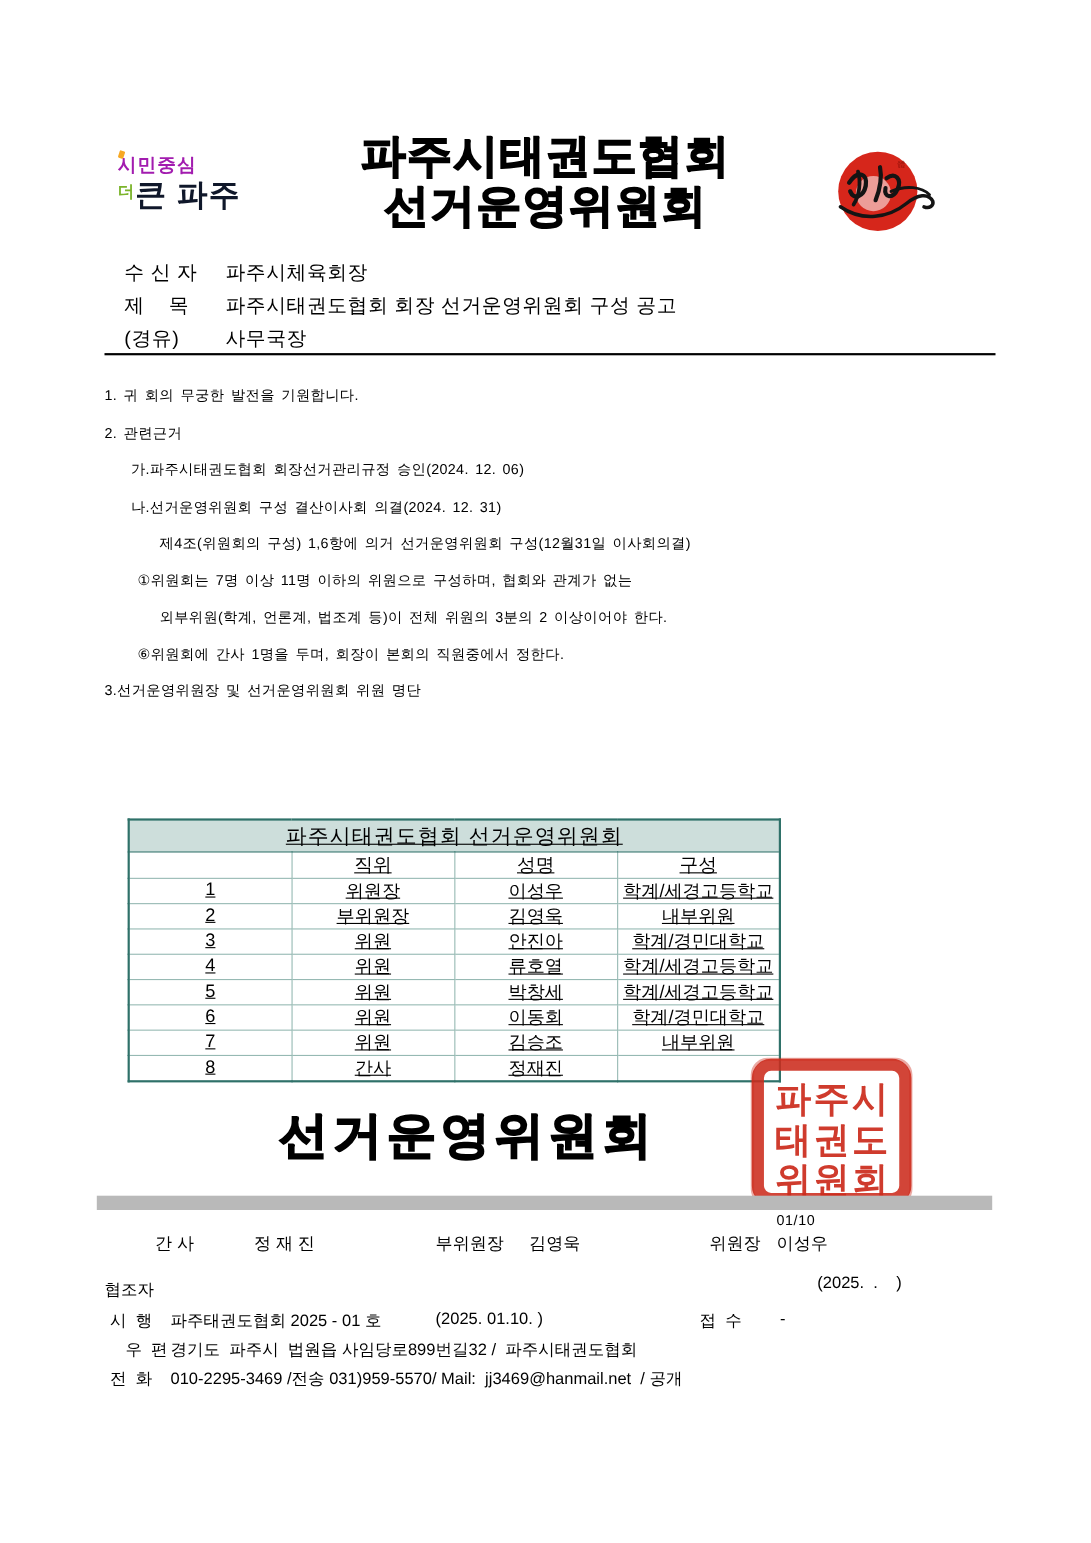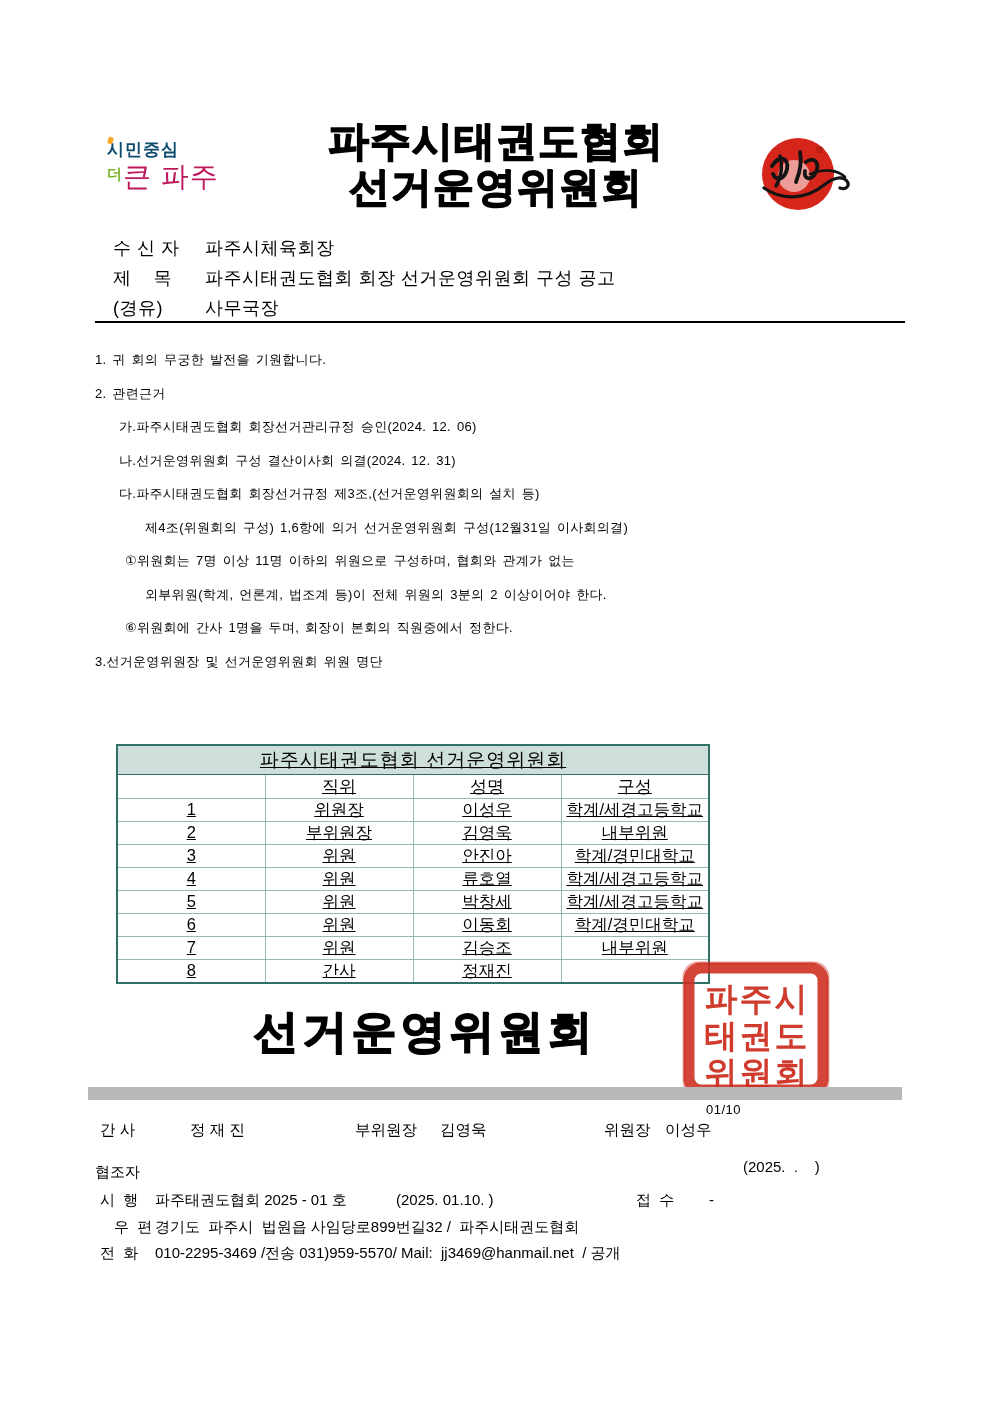--- a/index.html
+++ b/index.html
@@ -5,25 +5,25 @@
   * { margin:0; padding:0; box-sizing:border-box; }
   html,body { background:#888; }
   .page {
     position:relative; width:992px; height:1403px; margin:0 auto;
     background:#ffffff; overflow:hidden;
     font-family:"Liberation Sans","DejaVu Sans",sans-serif; color:#000;
   }
 
   
   .paju-logo { position:absolute; left:107px; top:141px; line-height:1.1; }
-  .paju-logo .l1 { color:#0c4a6e; font-weight:bold; font-size:17px; letter-spacing:1px; position:relative; }
+  .paju-logo .l1 { color:#a21caf; font-weight:bold; font-size:17px; letter-spacing:1px; position:relative; }
   .paju-logo .accent { position:absolute; left:1px; top:-4px; width:5px; height:7px; background:#f7a823; border-radius:1px; transform:rotate(18deg); }
   .paju-logo .l2 { margin-top:2px; }
   .paju-logo .deo { color:#7cb42c; font-weight:bold; font-size:15px; vertical-align:7px; margin-right:1px; }
-  .paju-logo .keun { color:#be185d; font-weight:normal; font-size:28px; letter-spacing:1px; }
+  .paju-logo .keun { color:#0f172a; font-weight:bold; font-size:28px; letter-spacing:1px; }
 
   .main-title {
     position:absolute; left:0; right:0; top:118px; text-align:center;
     font-size:41px; line-height:46px; font-weight:900; letter-spacing:1px;
     -webkit-text-stroke:1.4px #000;
   }
 
   .round-logo { position:absolute; left:750px; top:130px; }
 
   
@@ -56,21 +56,21 @@
   
   .big-title {
     position:absolute; left:140px; top:1002px; width:570px; text-align:center;
     font-size:45px; font-weight:900; letter-spacing:4px; -webkit-text-stroke:1.5px #000;
   }
   .seal { position:absolute; left:681px; top:960px; }
   .graybar { position:absolute; left:88px; top:1087px; width:814px; height:13px; background:#b9b9b9; }
   .pagenum { position:absolute; left:706px; top:1102px; font-size:13px; letter-spacing:0.5px; }
 
   .sigrow { position:absolute; left:0; top:1120px; width:992px; height:22px; font-size:15.5px; }
-  .sigrow span { position:absolute; white-space:pre; }
+  .sigrow span { position:absolute; white-space:pre;margin-left:41px; }
   .sig-p1 { left:100px; } .sig-n1 { left:190px; }
   .sig-p2 { left:355px; } .sig-n2 { left:440px; }
   .sig-p3 { left:604px; } .sig-n3 { left:665px; }
 
   
   .foot { position:absolute; left:0; top:0; width:992px; font-size:15px; }
   .foot span { position:absolute; white-space:pre; }
   .coop   { left:95px;  top:1163px; }
   .f-isl  { left:100px; top:1191px; } .f-isv { left:155px; top:1191px; }
   .f-isd  { left:396px; top:1191px; } .f-rcl { left:636px; top:1191px; }
@@ -112,21 +112,20 @@
     <div class="row"><span class="lab">제    목</span><span>파주시태권도협회 회장 선거운영위원회 구성 공고</span></div>
     <div class="row"><span class="lab">(경유)</span><span>사무국장</span></div>
   </div>
   <div class="rule"></div>
 
   <div class="body-block">
     <div class="bl i0"><span>1. 귀 회의 무궁한 발전을 기원합니다.</span></div>
     <div class="bl i0"><span>2. 관련근거</span></div>
     <div class="bl i1"><span>가.파주시태권도협회 회장선거관리규정 승인(2024. 12. 06)</span></div>
     <div class="bl i1"><span>나.선거운영위원회 구성 결산이사회 의결(2024. 12. 31)</span></div>
-    <div class="bl i1"><span>다.파주시태권도협회 회장선거규정 제3조,(선거운영위원회의 설치 등)</span></div>
     <div class="bl i2"><span>제4조(위원회의 구성) 1,6항에 의거 선거운영위원회 구성(12월31일 이사회의결)</span></div>
     <div class="bl i3"><span>①위원회는 7명 이상 11명 이하의 위원으로 구성하며, 협회와 관계가 없는</span></div>
     <div class="bl i2"><span>외부위원(학계, 언론계, 법조계 등)이 전체 위원의 3분의 2 이상이어야 한다.</span></div>
     <div class="bl i3"><span>⑥위원회에 간사 1명을 두며, 회장이 본회의 직원중에서 정한다.</span></div>
     <div class="bl i0"><span>3.선거운영위원장 및 선거운영위원회 위원 명단</span></div>
   </div>
 
   <table class="mtable">
     <tbody>
         <tr>

